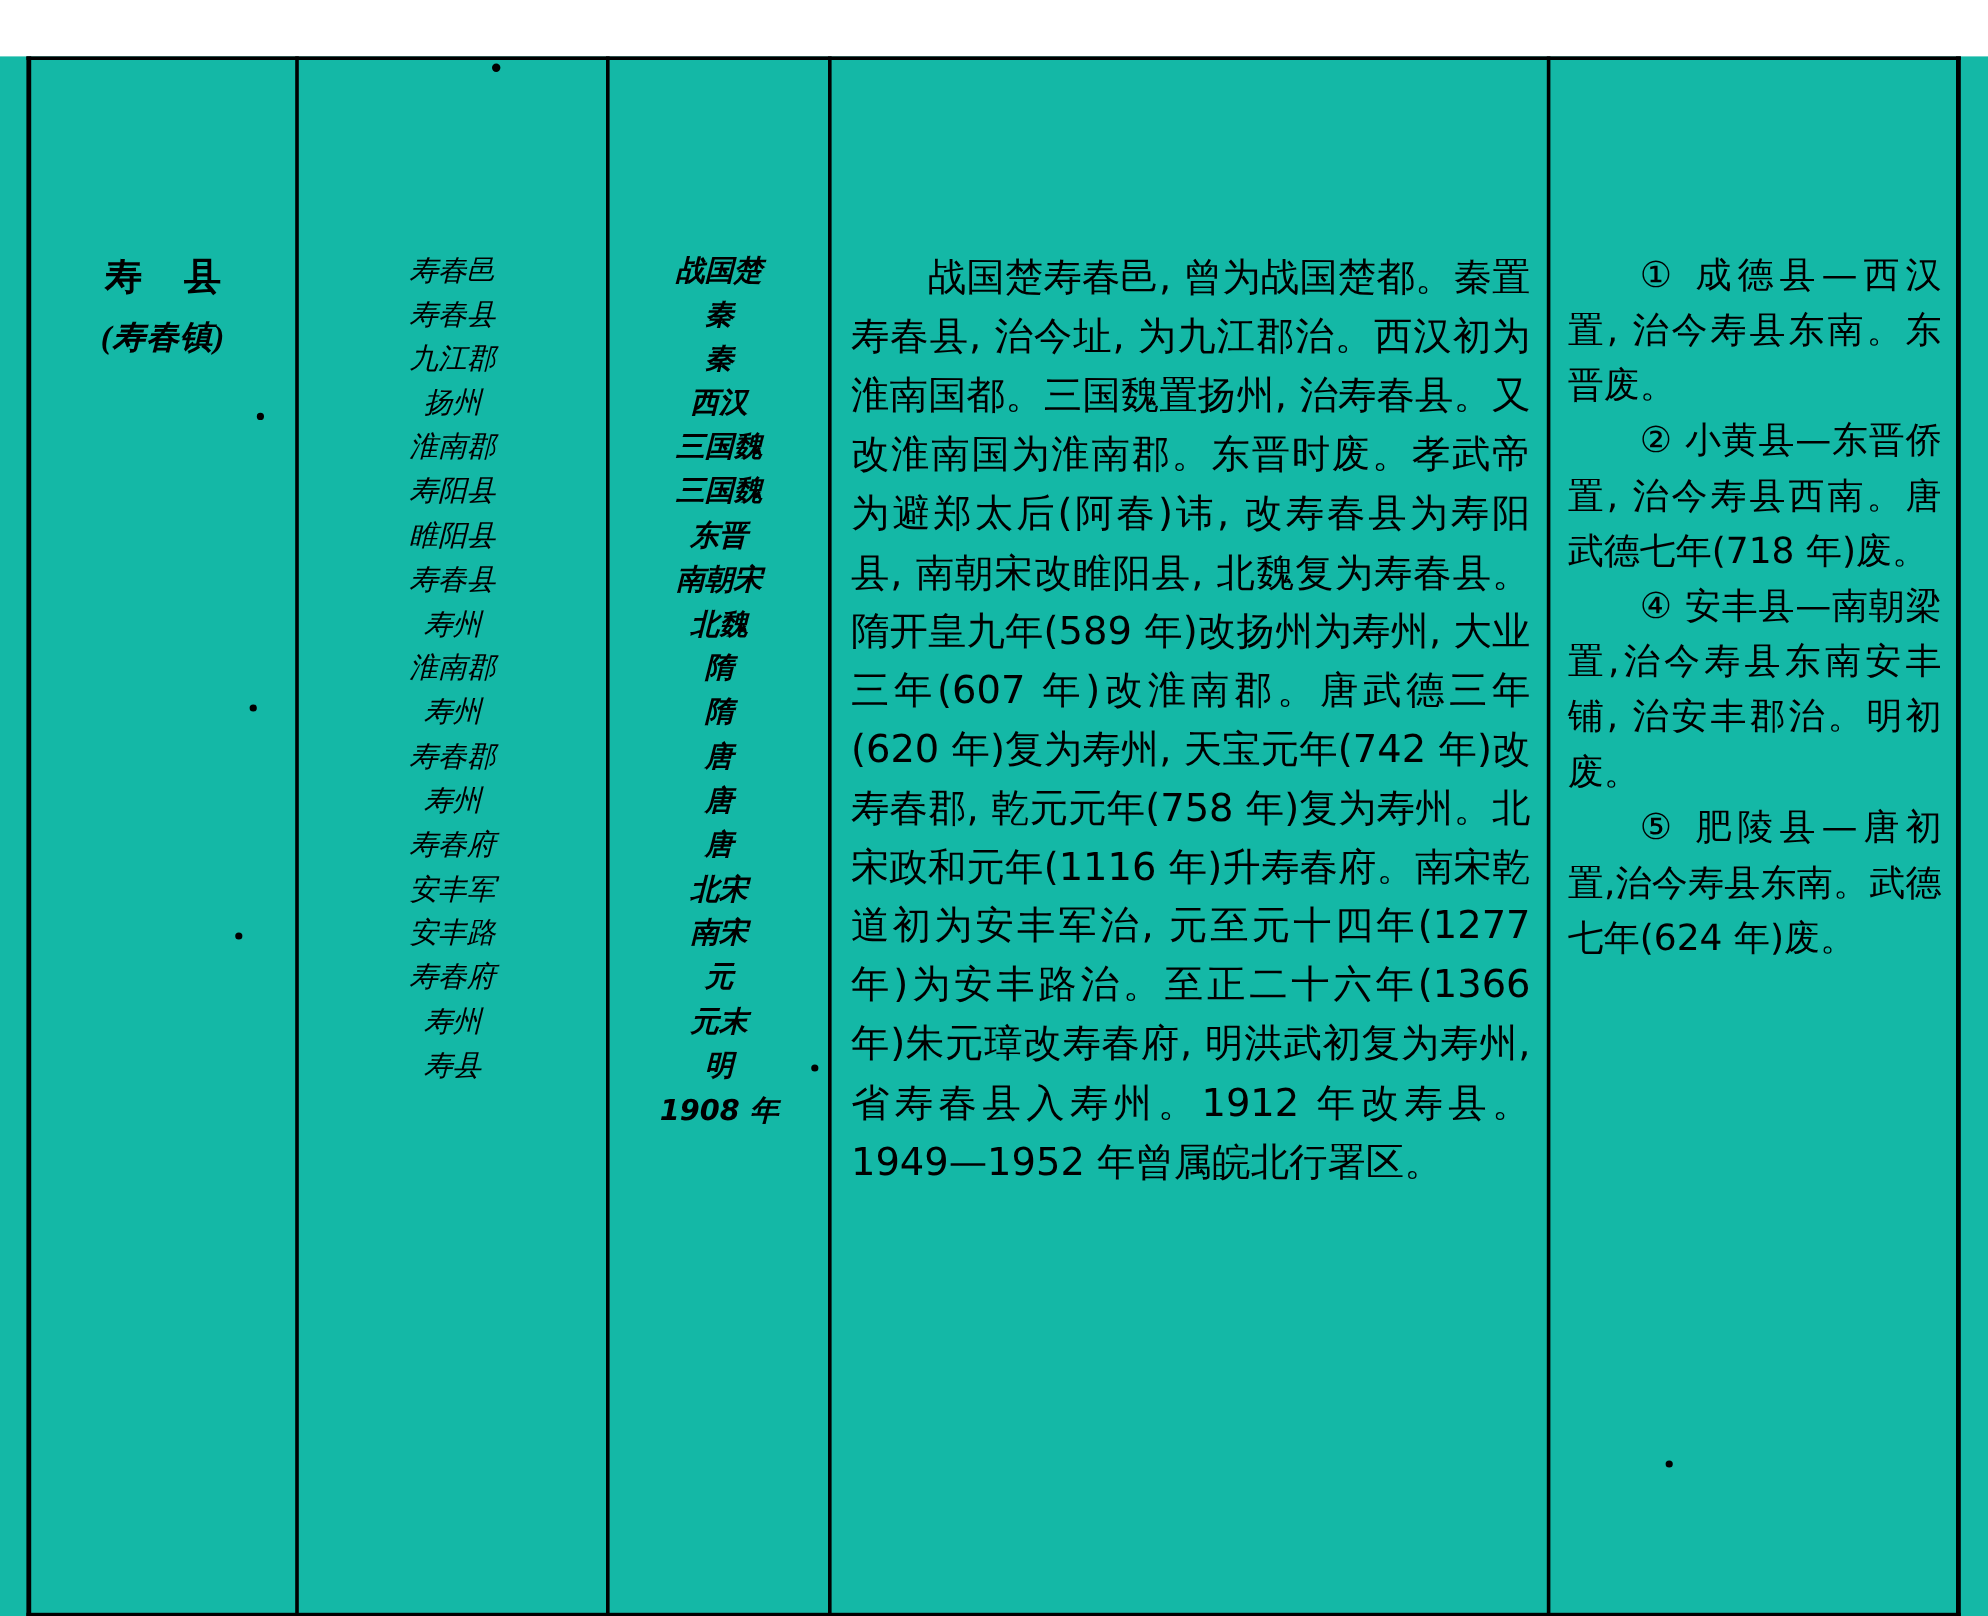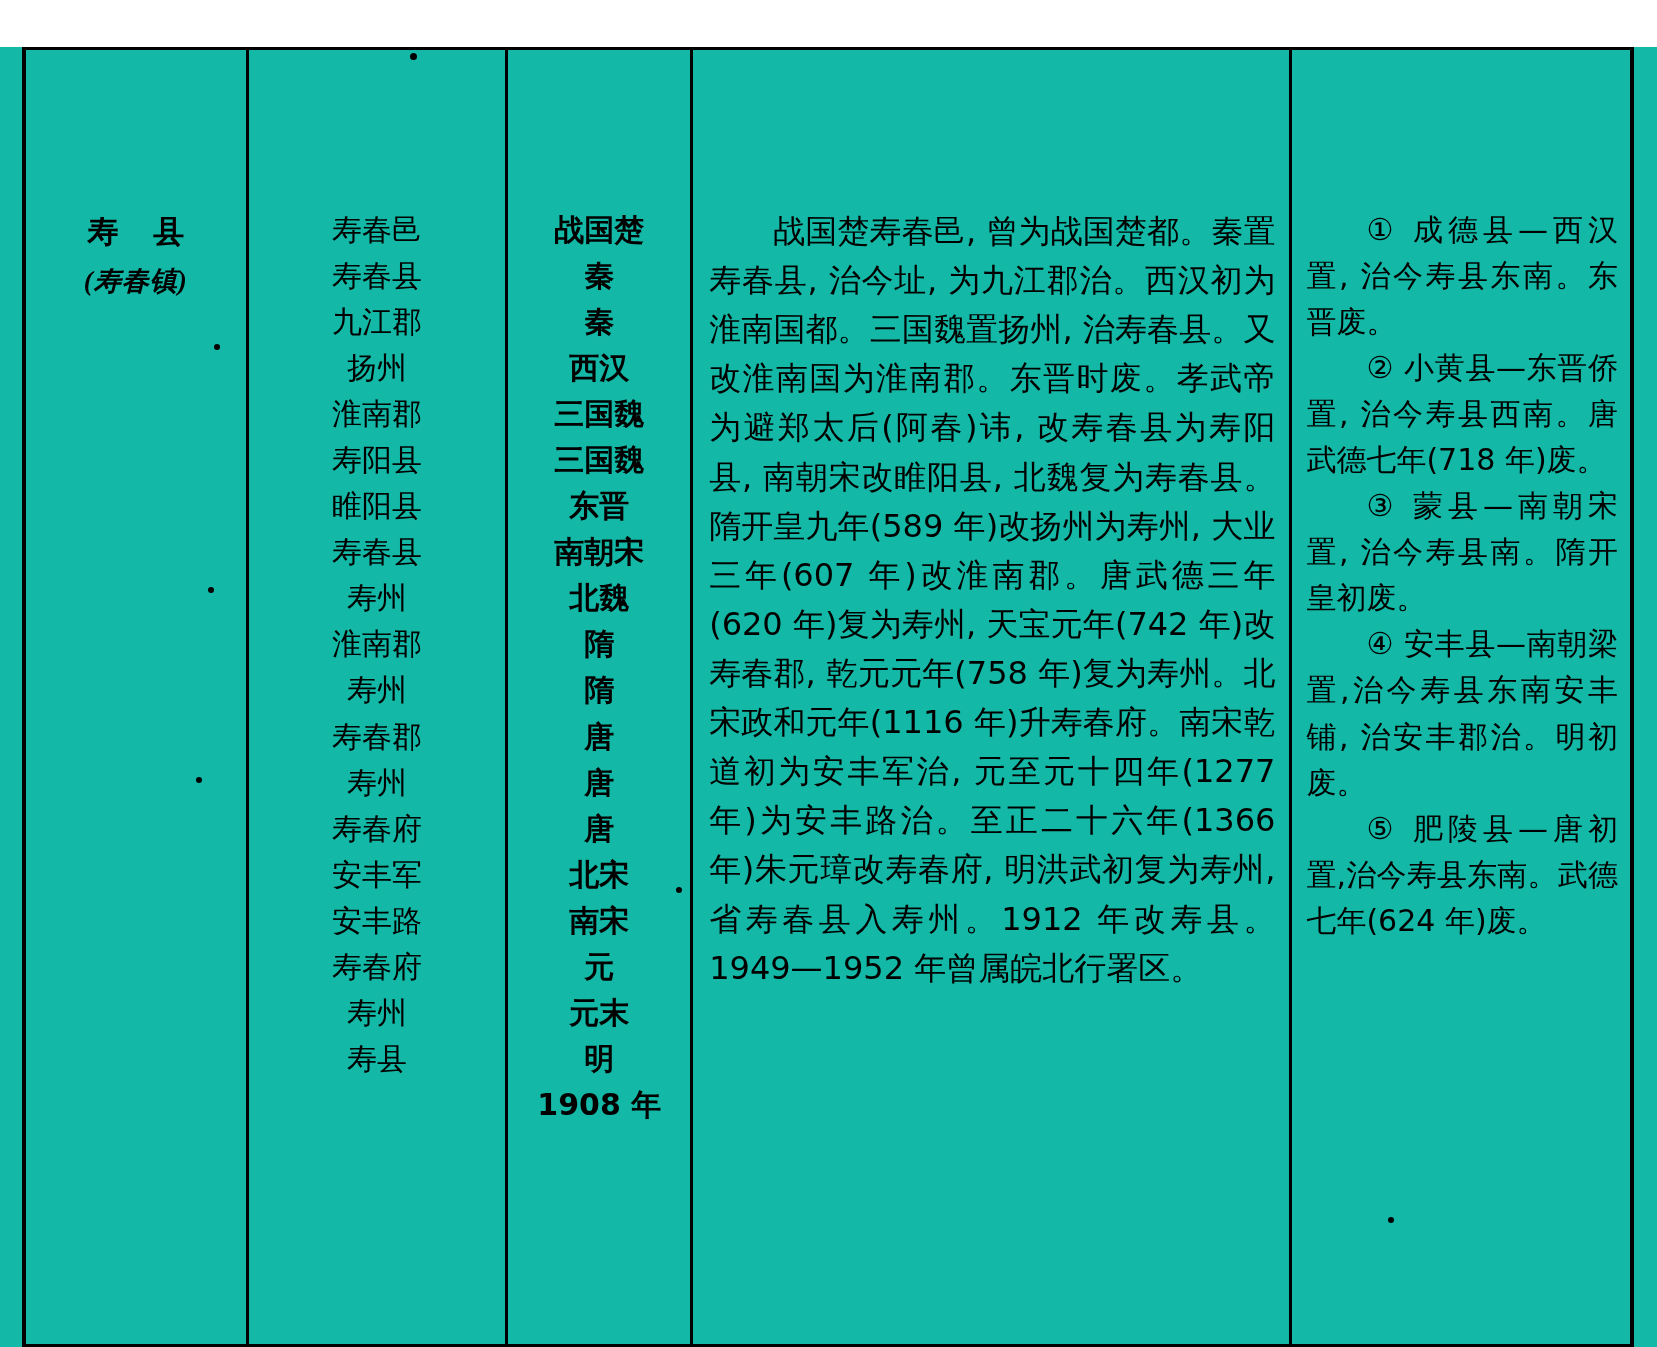--- a/index.html
+++ b/index.html
@@ -86,23 +86,24 @@
     font-weight: 700;
     font-family: Liberation Serif, serif;
     font-style: italic;
     letter-spacing: 1px;
     margin-top: 6px;
   }
 
   
   .list {
     margin-top: 150px;
-    font-size: 30px;
+    font-size: 24px;
     line-height: 1.535;
     text-align: center;
+    font-style: italic;
   }
   .list div {
     white-space: nowrap;
   }
   .list-period {
     font-weight: 700;
   }
 
   
   .desc {
@@ -203,21 +204,20 @@
     </div>
 
     <div class="col col-desc">
       <div class="desc">战国楚寿春邑, 曾为战国楚都。秦置寿春县, 治今址, 为九江郡治。西汉初为淮南国都。三国魏置扬州, 治寿春县。又改淮南国为淮南郡。东晋时废。孝武帝为避郑太后(阿春)讳, 改寿春县为寿阳县, 南朝宋改睢阳县, 北魏复为寿春县。隋开皇九年(589 年)改扬州为寿州, 大业三年(607 年)改淮南郡。唐武德三年(620 年)复为寿州, 天宝元年(742 年)改寿春郡, 乾元元年(758 年)复为寿州。北宋政和元年(1116 年)升寿春府。南宋乾道初为安丰军治, 元至元十四年(1277 年)为安丰路治。至正二十六年(1366 年)朱元璋改寿春府, 明洪武初复为寿州, 省寿春县入寿州。1912 年改寿县。1949—1952 年曾属皖北行署区。</div>
     </div>
 
     <div class="col col-notes">
       <div class="notes">
         <p>① 成德县—西汉置, 治今寿县东南。东晋废。</p>
         <p>② 小黄县—东晋侨置, 治今寿县西南。唐武德七年(718 年)废。</p>
-        <p>③ 蒙县—南朝宋置, 治今寿县南。隋开皇初废。</p>
         <p>④ 安丰县—南朝梁置,治今寿县东南安丰铺, 治安丰郡治。明初废。</p>
         <p>⑤ 肥陵县—唐初置,治今寿县东南。武德七年(624 年)废。</p>
       </div>
     </div>
 
   </div>
 
   <div class="speck" style="left:410px; top:6px; width:7px; height:7px;"></div>
   <div class="speck" style="left:214px; top:297px; width:6px; height:6px;"></div>
   <div class="speck" style="left:208px; top:540px; width:6px; height:6px;"></div>

